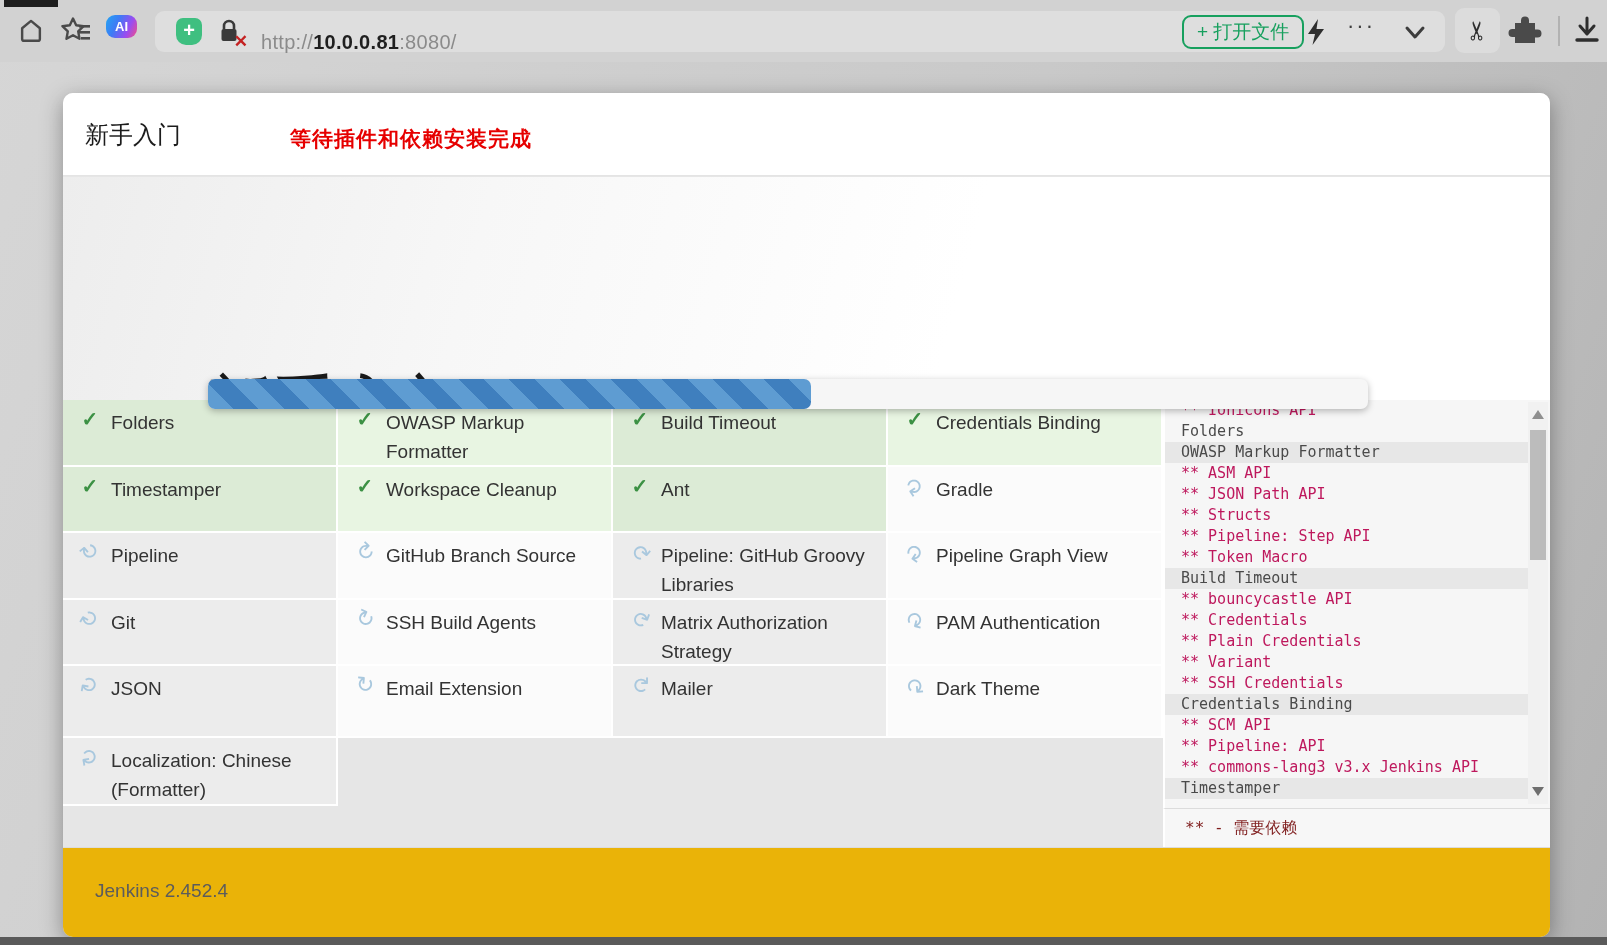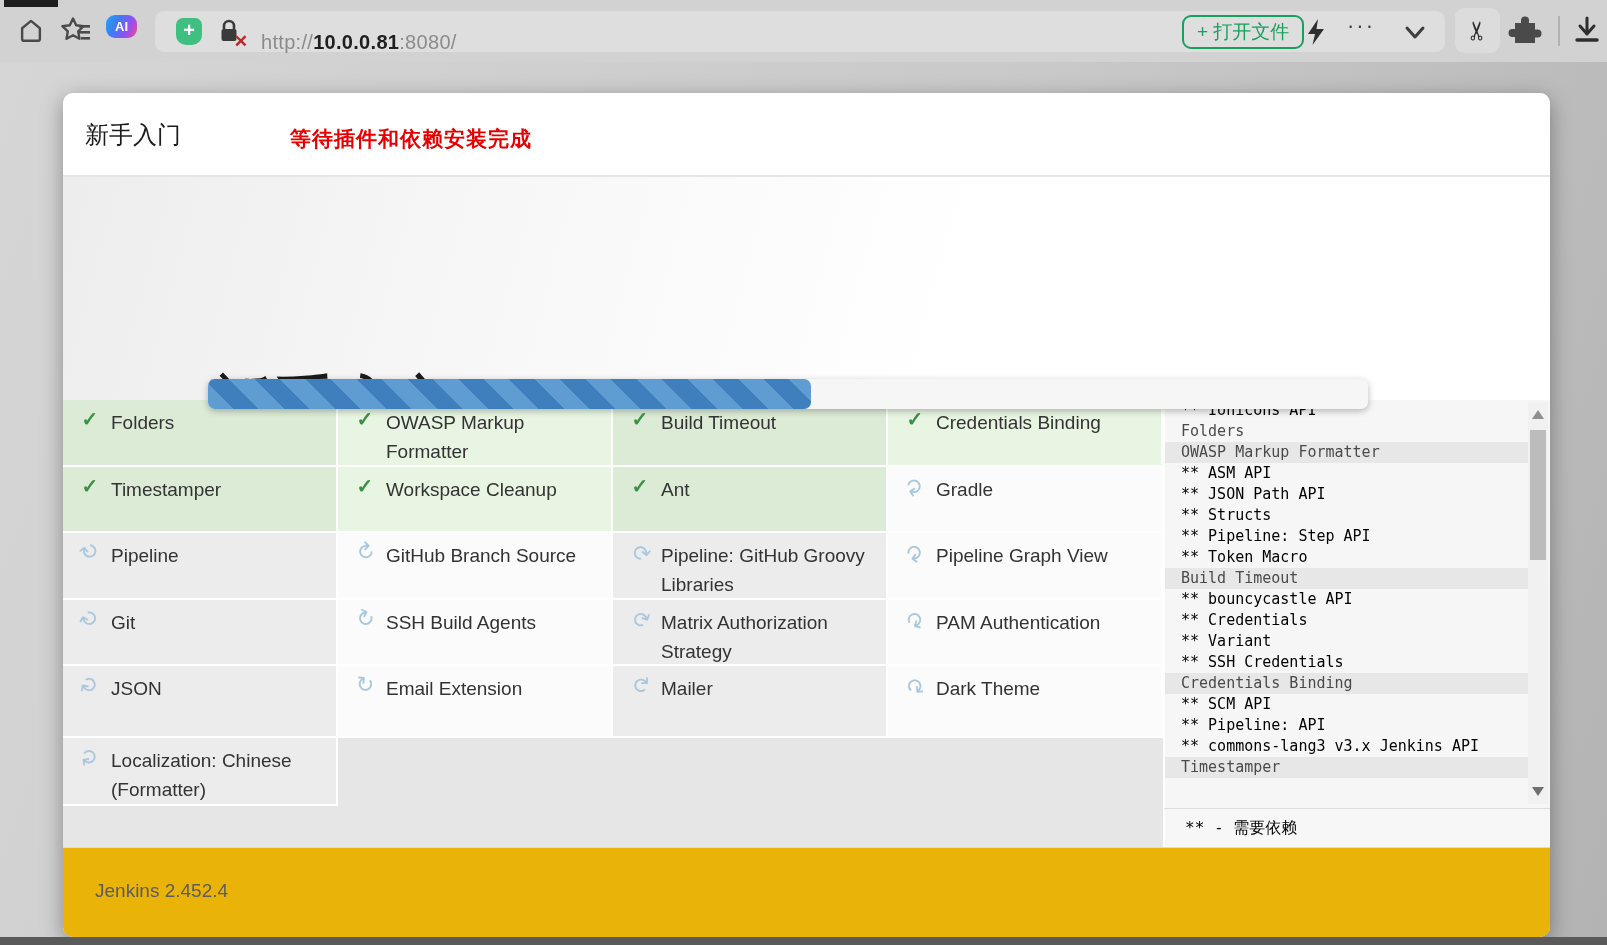--- a/index.html
+++ b/index.html
@@ -65,29 +65,29 @@
   .st-icon { position:absolute; left:15px; top:7px; width:24px; height:24px; font-size:20px; line-height:24px; text-align:center; }
   .done .st-icon { color:#3c9144; font-weight:bold; }
   .installing .st-icon { color:#a9c8de; font-size:22px; }
   .plabel { display:block; margin:8px 14px 0 48px; font-size:19px; color:#333; line-height:29px; }
   
   .log-panel { position:absolute; left:1100px; top:307px; width:387px; height:408px; background:#f6f6f6;
     border-left:2px solid #fff; overflow:hidden; z-index:2; }
   .log-row { position:relative; height:21px; line-height:21px; padding-left:16px; white-space:nowrap;
     font-family:"DejaVu Sans Mono", monospace; font-size:15px; color:#4a4a4a; width:363px; }
   .log-row.hl { background:#e7e7e7; }
-  .log-row.dep { color:#000000; }
+  .log-row.dep { color:#be185d; }
   .log-scrollbar { position:absolute; right:2px; top:2px; width:20px; height:402px; background:#f1f1f1; }
   .sb-arrow { position:absolute; left:4px; width:0; height:0; border-left:6px solid transparent; border-right:6px solid transparent; }
   .sb-up { top:8px; border-bottom:9px solid #8f8f8f; }
   .sb-down { bottom:8px; border-top:9px solid #6f6f6f; }
   .sb-thumb { position:absolute; left:2px; top:28px; width:16px; height:130px; background:#bcbcbc; }
   .log-legend { position:absolute; left:1100px; top:715px; width:387px; height:39px; background:#f7f7f7;
     border-top:1px solid #dcdcdc; border-left:2px solid #fff; font-family:"DejaVu Sans Mono", monospace;
-    font-size:16px; color:#000000; line-height:38px; padding-left:20px; z-index:3; }
+    font-size:16px; color:#7f1d1d; line-height:38px; padding-left:20px; z-index:3; }
   .card-footer { position:absolute; left:0; top:754px; width:100%; height:90px; background:#eab308; border-top:1px solid #dcdcdc; }
   .card-footer .version { position:absolute; left:32px; top:32px; font-size:19px; color:#5c5c5c; }
   .bottom-strip { position:absolute; left:0; bottom:0; width:1607px; height:8px; background:#5a5a5a; }
   svg { display:block; }
 </style>
 </head>
 <body>
 
 <div class="toolbar">
   <div class="tab-remnant"></div>
@@ -266,20 +266,21 @@
         <div class="log-row">Folders</div>
         <div class="log-row hl">OWASP Markup Formatter</div>
         <div class="log-row dep">** ASM API</div>
         <div class="log-row dep">** JSON Path API</div>
         <div class="log-row dep">** Structs</div>
         <div class="log-row dep">** Pipeline: Step API</div>
         <div class="log-row dep">** Token Macro</div>
         <div class="log-row hl">Build Timeout</div>
         <div class="log-row dep">** bouncycastle API</div>
         <div class="log-row dep">** Credentials</div>
+        <div class="log-row dep">** Plain Credentials</div>
         <div class="log-row dep">** Variant</div>
         <div class="log-row dep">** SSH Credentials</div>
         <div class="log-row hl">Credentials Binding</div>
         <div class="log-row dep">** SCM API</div>
         <div class="log-row dep">** Pipeline: API</div>
         <div class="log-row dep">** commons-lang3 v3.x Jenkins API</div>
         <div class="log-row hl">Timestamper</div>
       </div>
     <div class="log-scrollbar">
       <div class="sb-arrow sb-up"></div>

